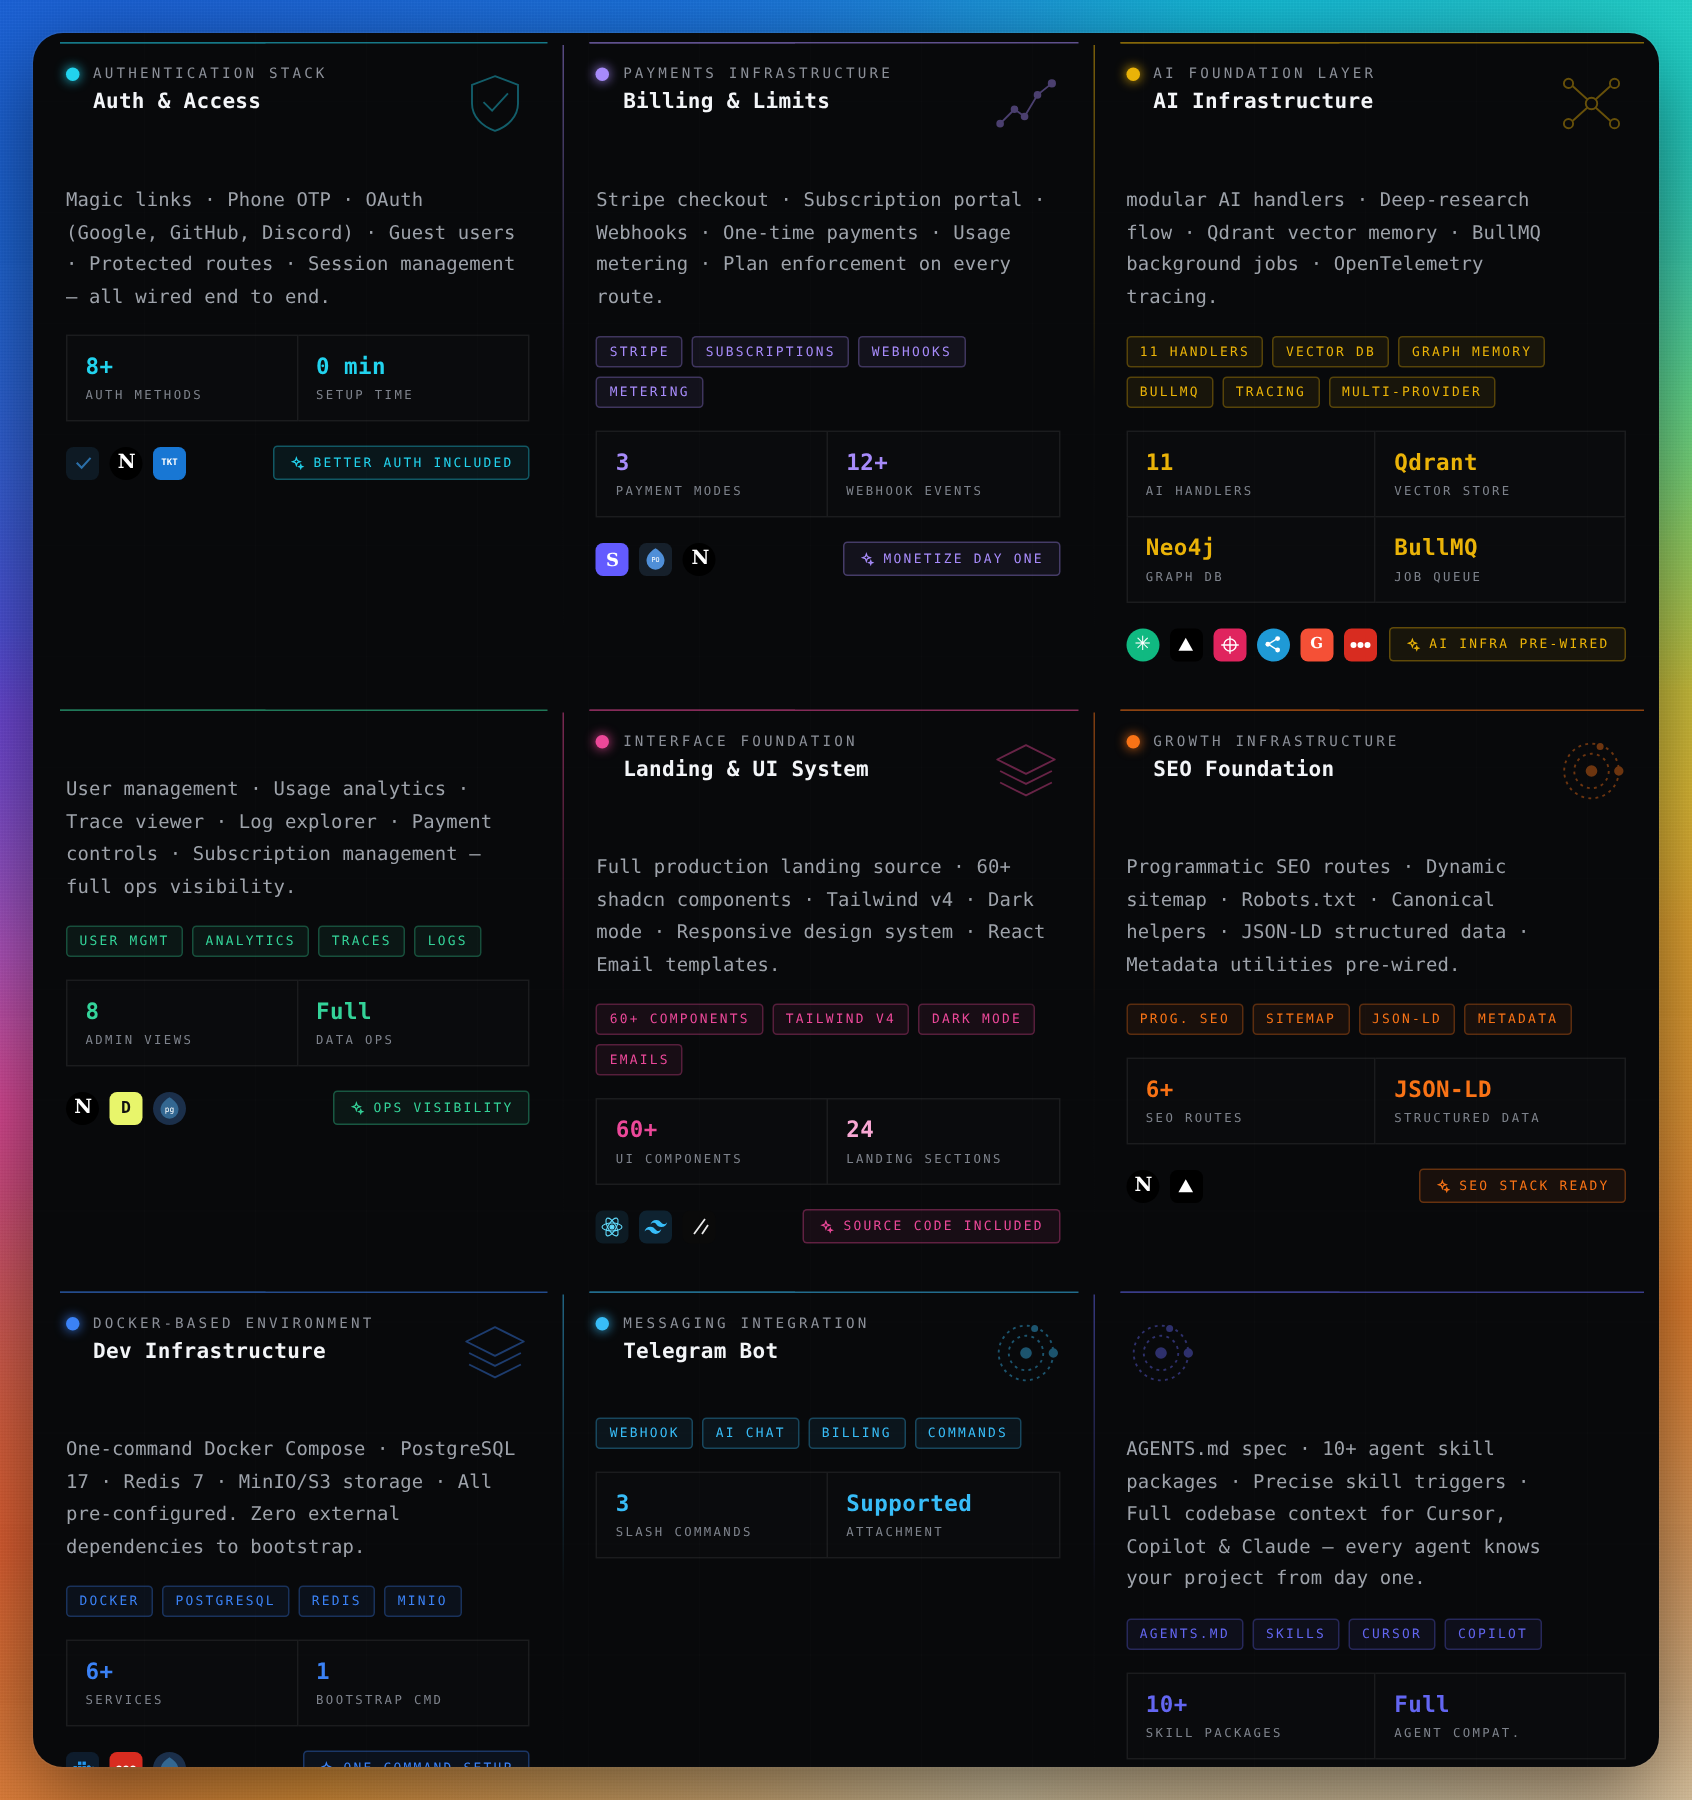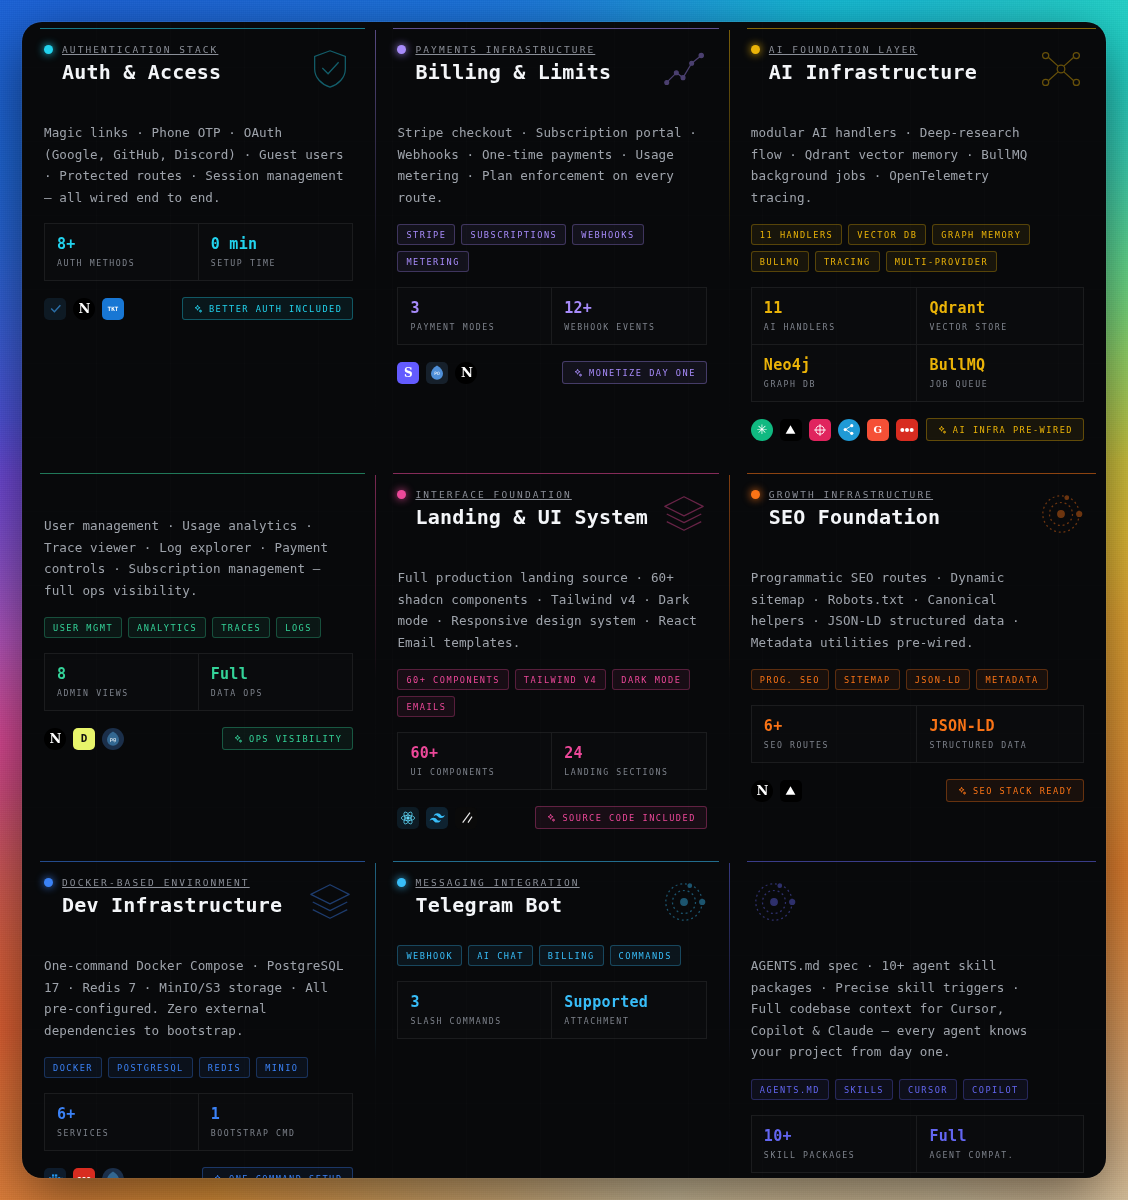--- a/index.html
+++ b/index.html
@@ -68,22 +68,22 @@
   }
   .card .vline {
     position: absolute; left: 0; top: 8px; bottom: 10px; width: 1px;
     background: linear-gradient(180deg, currentColor 0%, rgba(255,255,255,0.02) 55%, rgba(255,255,255,0) 100%);
     opacity: .5;
   }
 
   .head { display: flex; align-items: flex-start; justify-content: space-between; gap: 8px; }
   .kicker-row { display: flex; align-items: center; gap: 9px; }
   .dot { width: 9px; height: 9px; border-radius: 50%; background: currentColor; box-shadow: 0 0 8px currentColor; flex: none; }
-  .kicker { font-size: 9.5px; letter-spacing: 2.1px; color: #8b8f98; text-transform: uppercase; white-space: nowrap; text-decoration: underline; }
-  .title { font-size: 20px; font-weight: bold; color: #f3f5f8; margin: 5px 0 0 18px; letter-spacing: .2px; }
+  .kicker { font-size: 9.5px; letter-spacing: 2.1px; color: #8b8f98; text-transform: uppercase; white-space: nowrap; }
+  .title { font-size: 14px; font-weight: bold; color: #f3f5f8; margin: 5px 0 0 18px; letter-spacing: .2px; }
   .deco { opacity: .42; flex: none; margin-top: 2px; }
 
   .desc {
     margin-top: 26px; font-size: 12.6px; line-height: 21.5px; color: #9ea3ab;
     max-width: 300px; letter-spacing: .1px;
   }
 
   .chips { margin-top: 16px; display: flex; flex-wrap: wrap; gap: 6px; }
   .chip {
     font-size: 8.6px; letter-spacing: 1.5px; padding: 5px 8px 4px;
@@ -393,21 +393,21 @@
           <span class="chip" style="color:#ec4899;border-color:rgba(236,72,153,0.3);background:rgba(236,72,153,0.07)">DARK MODE</span>
           <span class="chip" style="color:#ec4899;border-color:rgba(236,72,153,0.3);background:rgba(236,72,153,0.07)">EMAILS</span>
     </div>
     <div class="stats">
 
         <div class="stat">
           <div class="v" style="color:#ec4899">60+</div>
           <div class="l">UI COMPONENTS</div>
         </div>
         <div class="stat">
-          <div class="v" style="color:#ec4899">24</div>
+          <div class="v" style="color:#f9a8d4">24</div>
           <div class="l">LANDING SECTIONS</div>
         </div>
     </div>
     <div class="foot">
       <div class="logos">
         <span class="logo" style="background:#0d1b24;">
               <svg width="16" height="16" viewBox="0 0 24 24" fill="none" stroke="#61dafb" stroke-width="1.1">
                 <circle cx="12" cy="12" r="2" fill="#61dafb"></circle>
                 <ellipse cx="12" cy="12" rx="10" ry="4"></ellipse>
                 <ellipse cx="12" cy="12" rx="10" ry="4" transform="rotate(60 12 12)"></ellipse>

